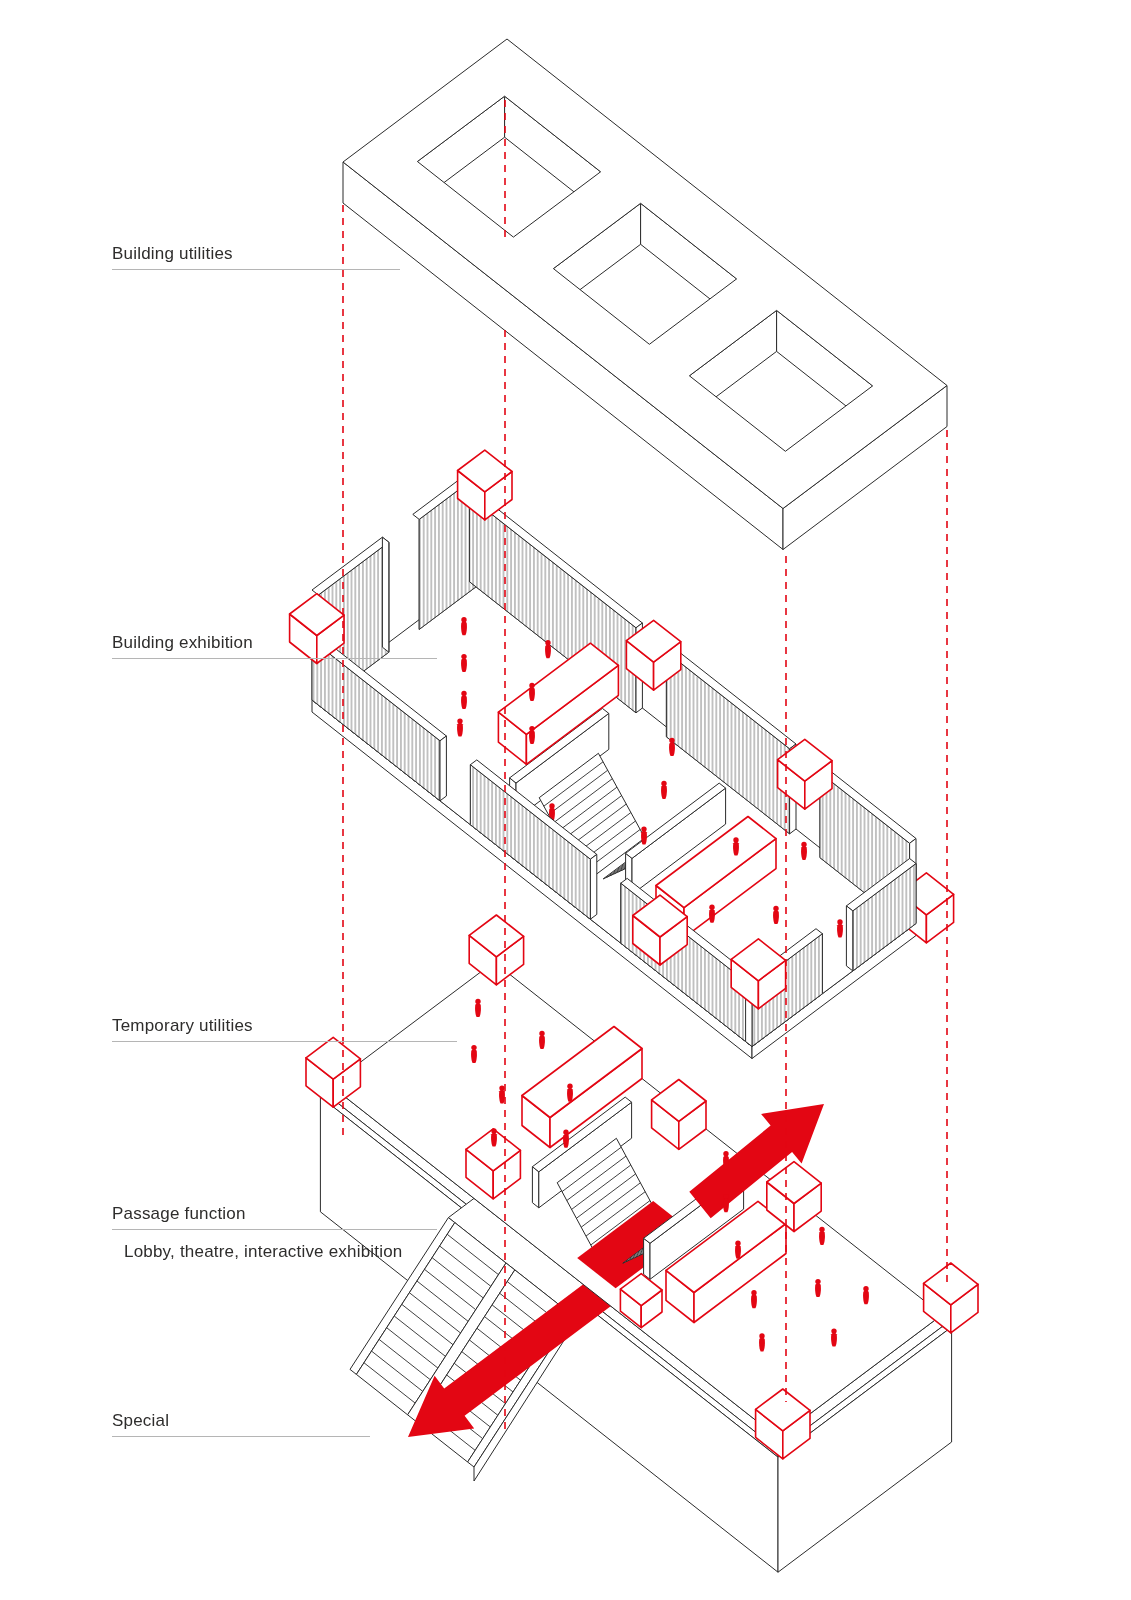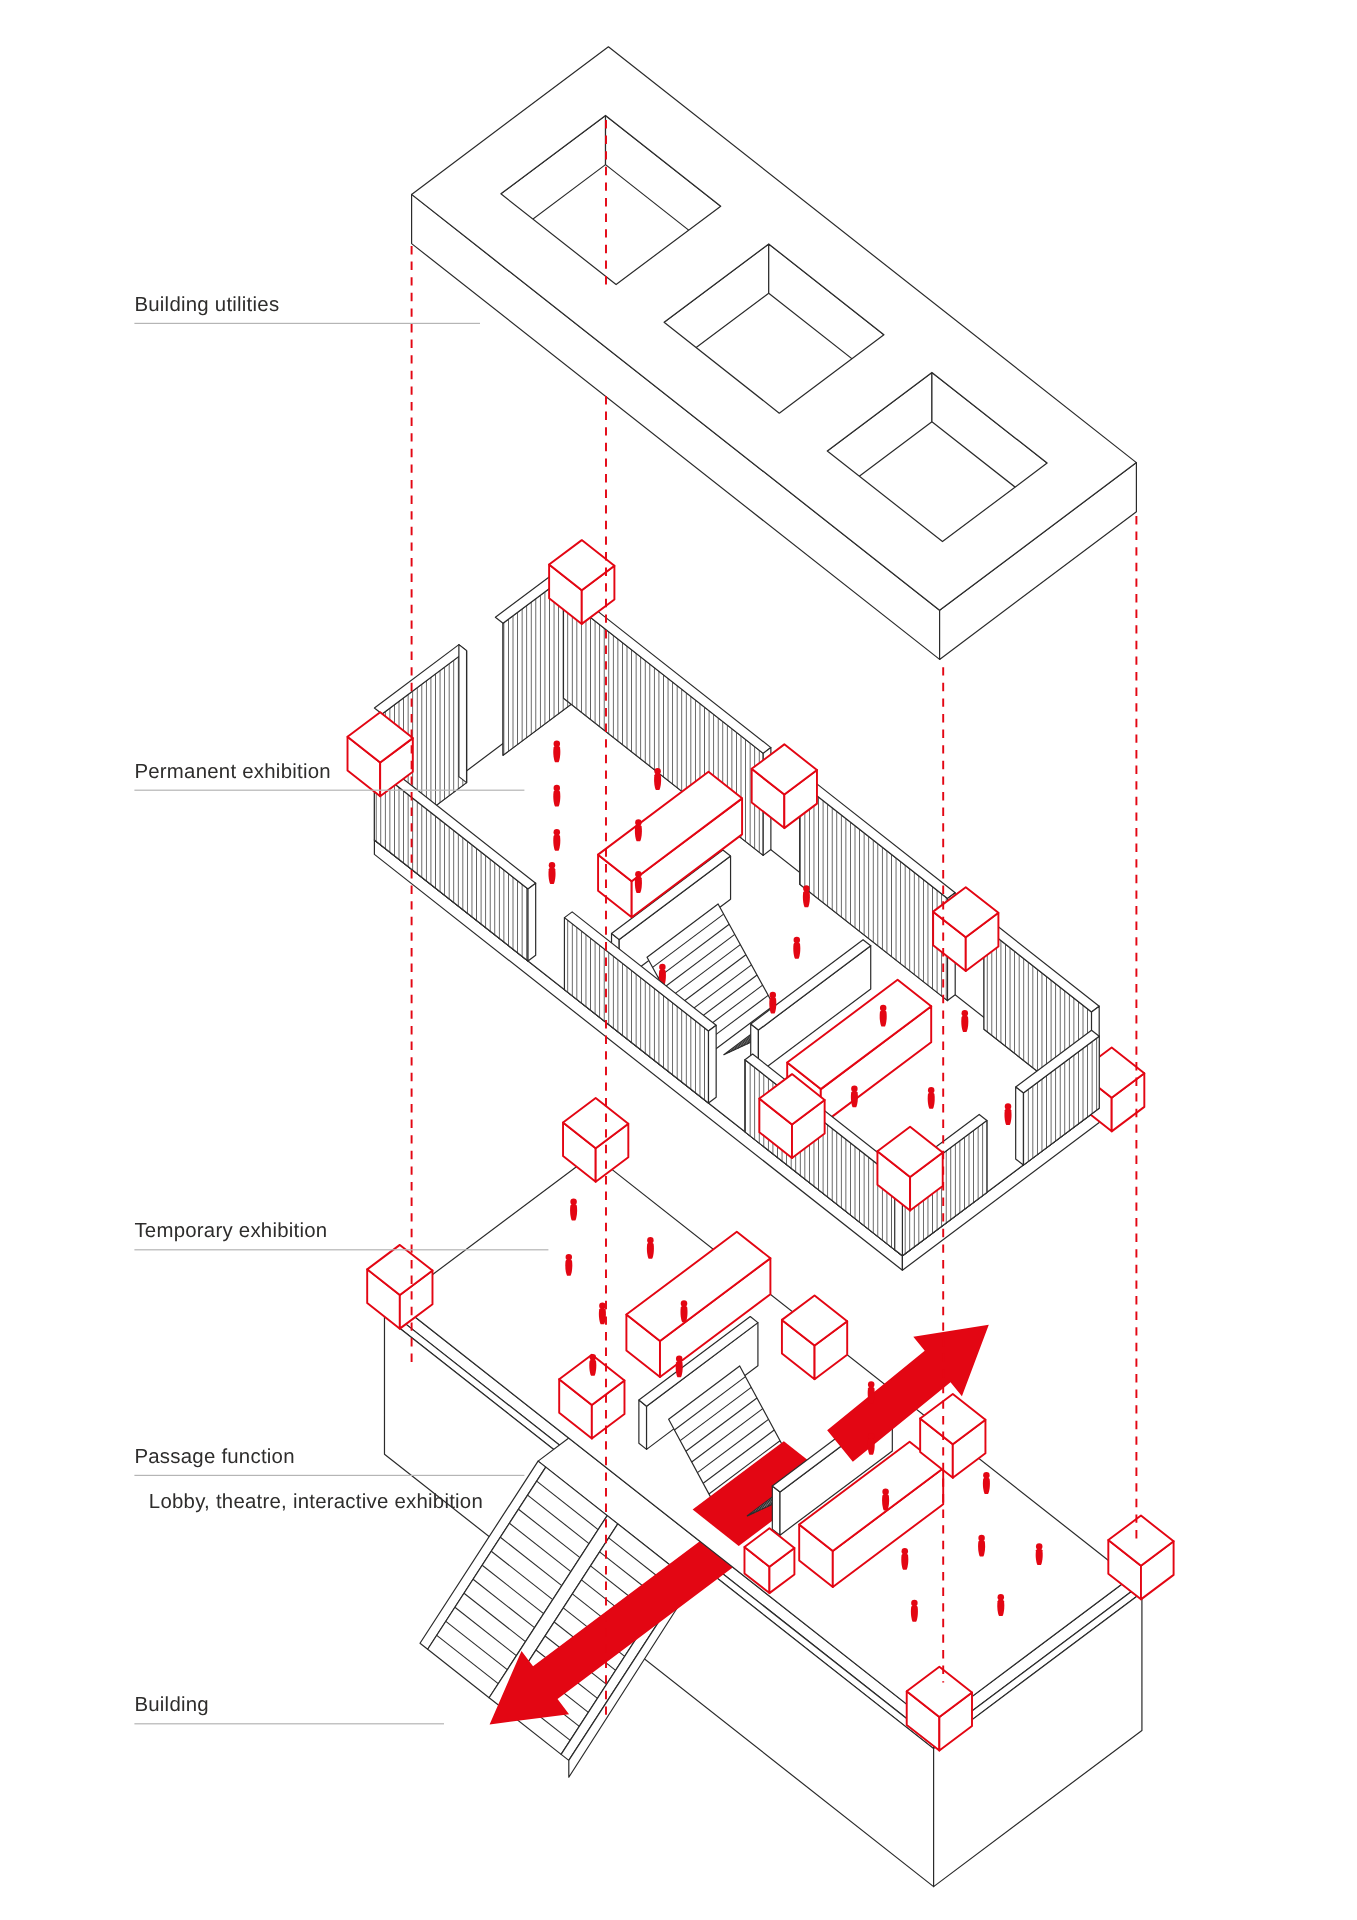--- a/index.html
+++ b/index.html
@@ -417,25 +417,25 @@
         <line x1="505" y1="100" x2="505" y2="242" stroke="#e30613" stroke-width="1.6" stroke-dasharray="7 6"></line>
         <line x1="505" y1="330" x2="505" y2="1435" stroke="#e30613" stroke-width="1.6" stroke-dasharray="7 6"></line>
         <line x1="786" y1="556" x2="786" y2="1402" stroke="#e30613" stroke-width="1.6" stroke-dasharray="7 6"></line>
         <line x1="947" y1="430" x2="947" y2="1285" stroke="#e30613" stroke-width="1.6" stroke-dasharray="7 6"></line>
       </g>
     </svg>
 
   <div class="layer-label" style="top:244px">Building utilities</div>
   <div class="layer-underline" style="top:269px;width:288px"></div>
 
-  <div class="layer-label" style="top:633px">Permanent exhibition</div>
+  <div class="layer-label" style="top:633px">Building exhibition</div>
   <div class="layer-underline" style="top:658px;width:325px"></div>
 
-  <div class="layer-label" style="top:1016px">Temporary exhibition</div>
+  <div class="layer-label" style="top:1016px">Temporary utilities</div>
   <div class="layer-underline" style="top:1041px;width:345px"></div>
 
   <div class="layer-label" style="top:1204px">Passage function</div>
   <div class="layer-underline" style="top:1229px;width:325px"></div>
   <div class="sub-label" style="top:1242px">Lobby, theatre, interactive exhibition</div>
 
-  <div class="layer-label" style="top:1411px">Building</div>
+  <div class="layer-label" style="top:1411px">Special</div>
   <div class="layer-underline" style="top:1436px;width:258px"></div>
 </div>
 
 </body></html>

